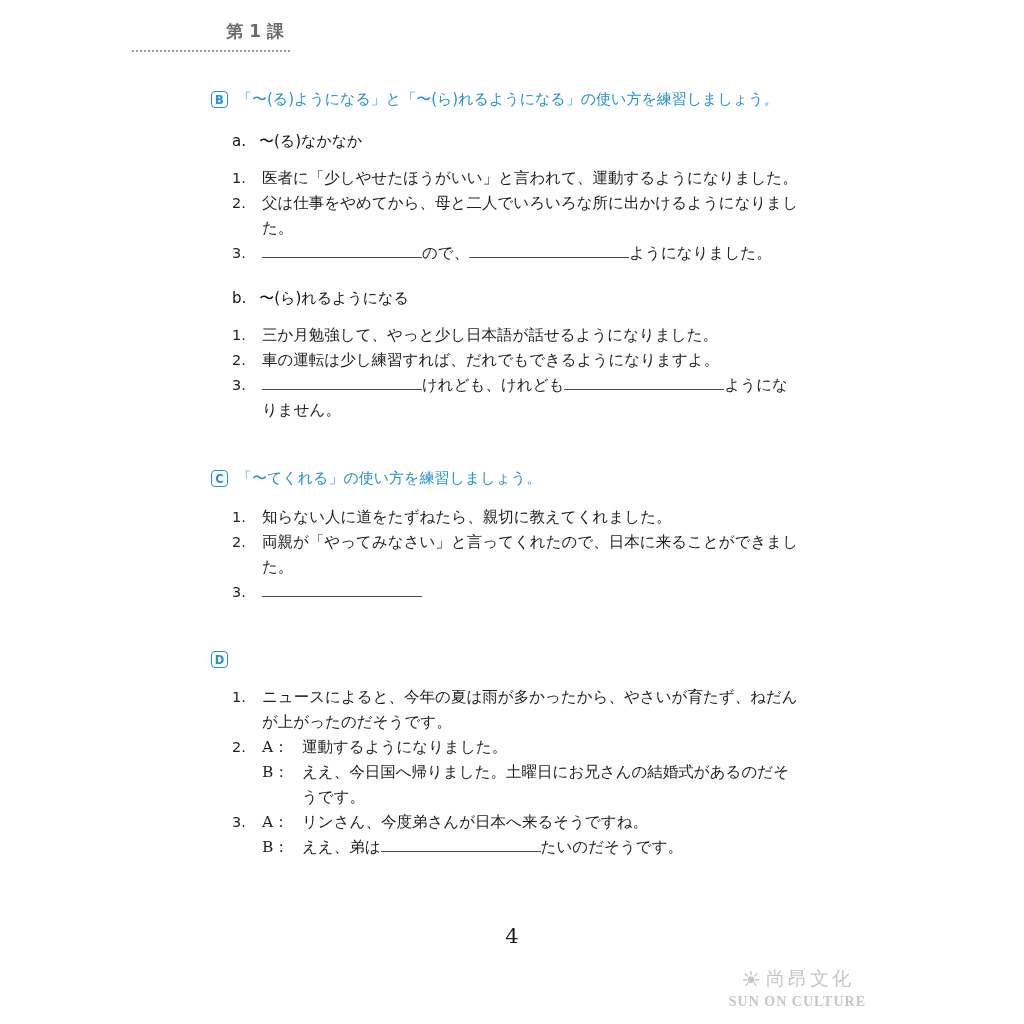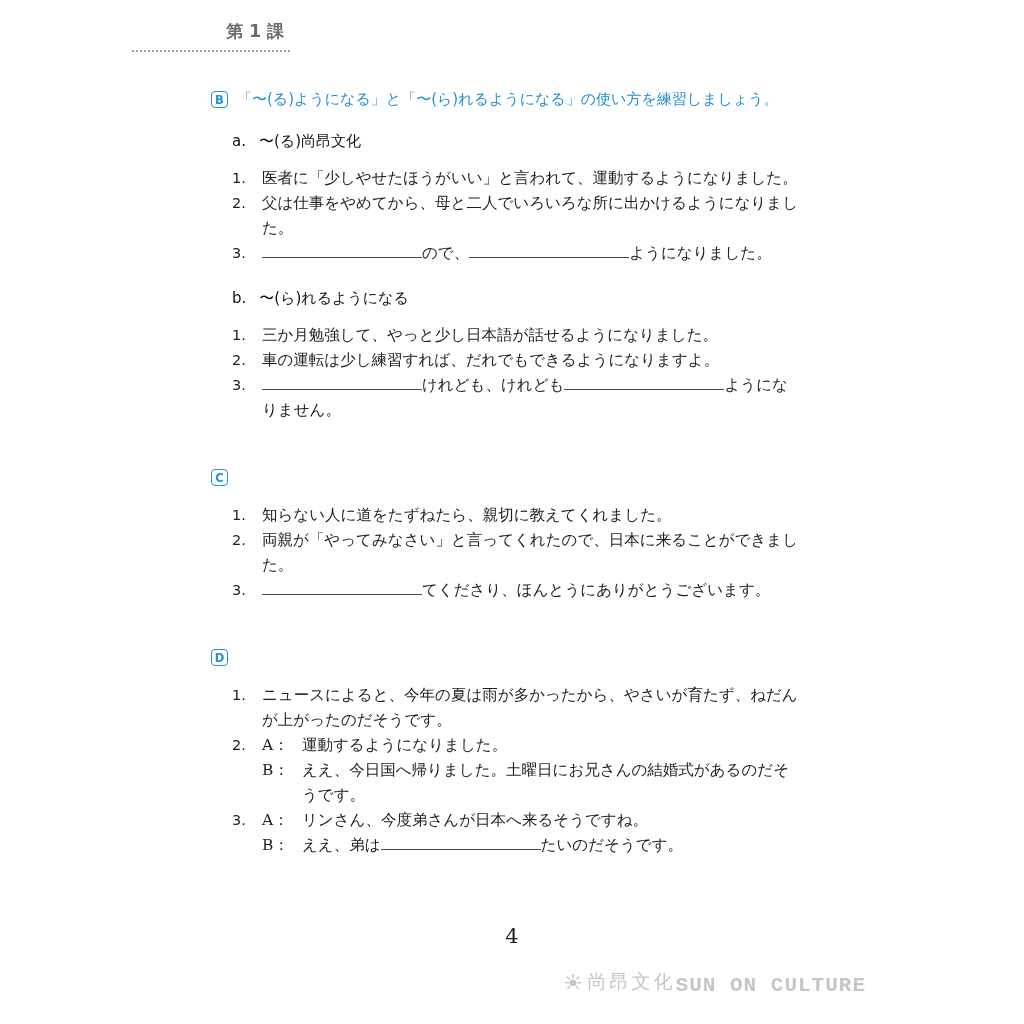--- a/index.html
+++ b/index.html
@@ -108,60 +108,61 @@
     text-align: center;
     font-size: 21px;
     color: #1f1f1f;
   }
 
   .publisher-logo {
     position: absolute;
     top: 966px;
     right: 158px;
     display: flex;
+    flex-direction: column;
     align-items: center;
     color: #c6c6c6;
   }
   .logo-line1 {
     display: flex;
     align-items: center;
     gap: 5px;
   }
   .logo-cjk {
     font-family: "DejaVu Sans", sans-serif;
     font-size: 19px;
     font-weight: 500;
     letter-spacing: 3px;
   }
   .logo-en {
-    font-family: Liberation Mono, monospace;
-    font-size: 21px;
+    font-family: Liberation Serif, serif;
+    font-size: 14px;
     font-weight: bold;
     letter-spacing: 1px;
-    margin-top: 8px;
+    margin-top: 2px;
   }
 </style>
 </head>
 <body>
 
 <div class="lesson-header">
   <div class="lesson-title">第1課</div>
   <div class="dotted-rule"></div>
 </div>
 
 <div class="content">
     <section class="exercise-section">
       <div class="section-heading">
         <span class="section-badge">B</span>
         <span>「〜(る)ようになる」と「〜(ら)れるようになる」の使い方を練習しましょう。</span>
       </div>
       <div class="subsection">
         <div class="subsection-heading">
           <span>a.</span>
-          <span>〜(る)尚昂文化</span>
+          <span>〜(る)なかなか</span>
         </div>
         <div class="items">
           <div class="item">
             <span class="item-num">1.</span>
             <div class="item-body"><span>医者に「少しやせたほうがいい」と言われて、運動するようになりました。</span></div>
           </div>
           <div class="item">
             <span class="item-num">2.</span>
             <div class="item-body"><span>父は仕事をやめてから、母と二人でいろいろな所に出かけるようになりました。</span></div>
           </div>
@@ -188,33 +189,34 @@
           <div class="item">
             <span class="item-num">3.</span>
             <div class="item-body"><span class="blank"></span><span>けれども、けれども</span><span class="blank"></span><span>ようになりません。</span></div>
           </div>
         </div>
       </div>
     </section>
     <section class="exercise-section">
       <div class="section-heading">
         <span class="section-badge">C</span>
+        <span>「〜てくれる」の使い方を練習しましょう。</span>
       </div>
       <div class="items">
         <div class="item">
           <span class="item-num">1.</span>
           <div class="item-body"><span>知らない人に道をたずねたら、親切に教えてくれました。</span></div>
         </div>
         <div class="item">
           <span class="item-num">2.</span>
           <div class="item-body"><span>両親が「やってみなさい」と言ってくれたので、日本に来ることができました。</span></div>
         </div>
         <div class="item">
           <span class="item-num">3.</span>
-          <div class="item-body"><span class="blank"></span><span>てくださり、ほんとうにありがとうございます。</span></div>
+          <div class="item-body"><span class="blank"></span></div>
         </div>
       </div>
     </section>
     <section class="exercise-section">
       <div class="section-heading">
         <span class="section-badge">D</span>
       </div>
       <div class="items">
         <div class="item">
           <span class="item-num">1.</span>

